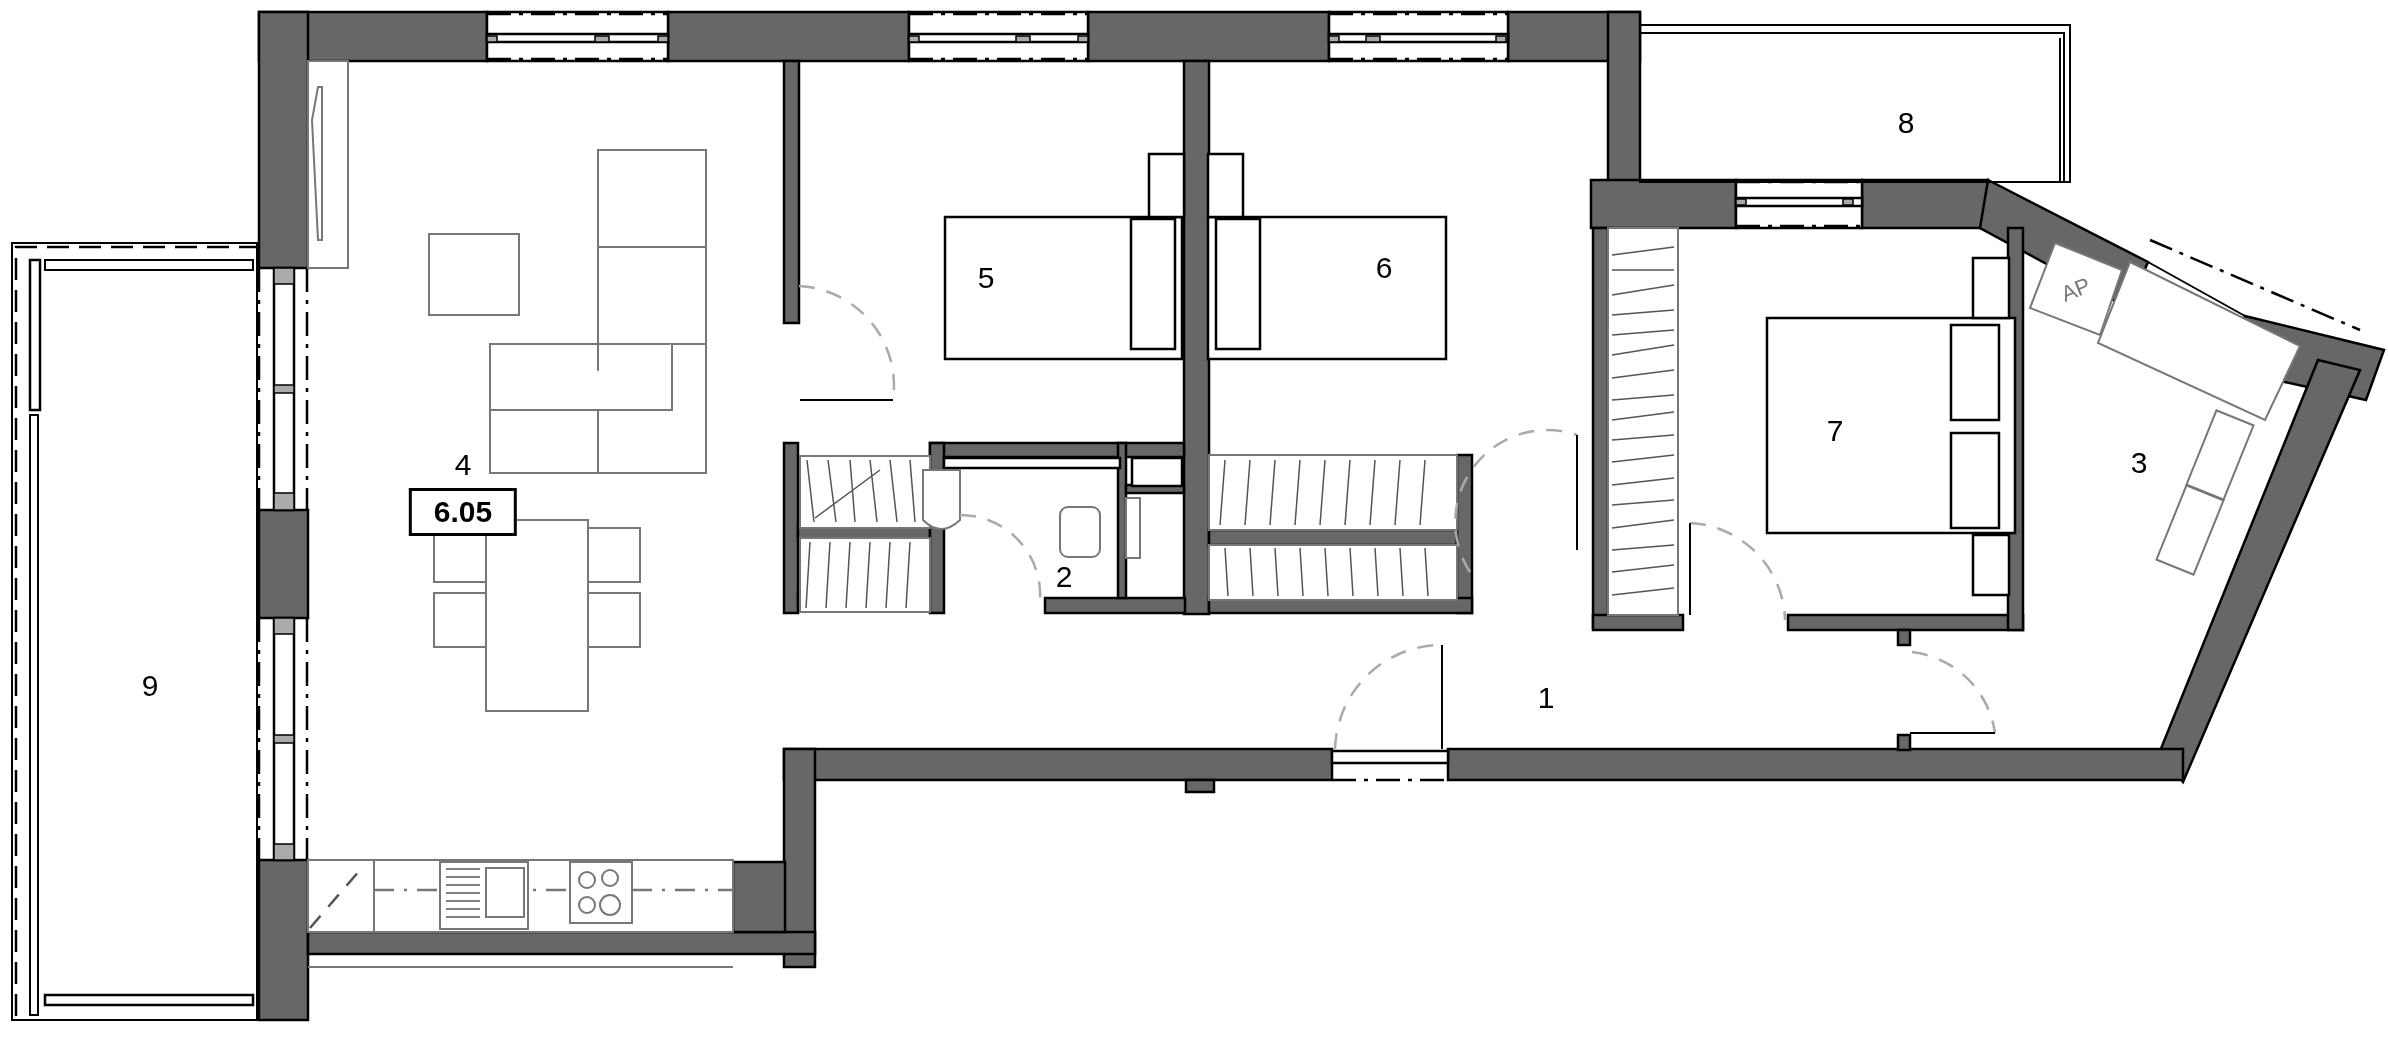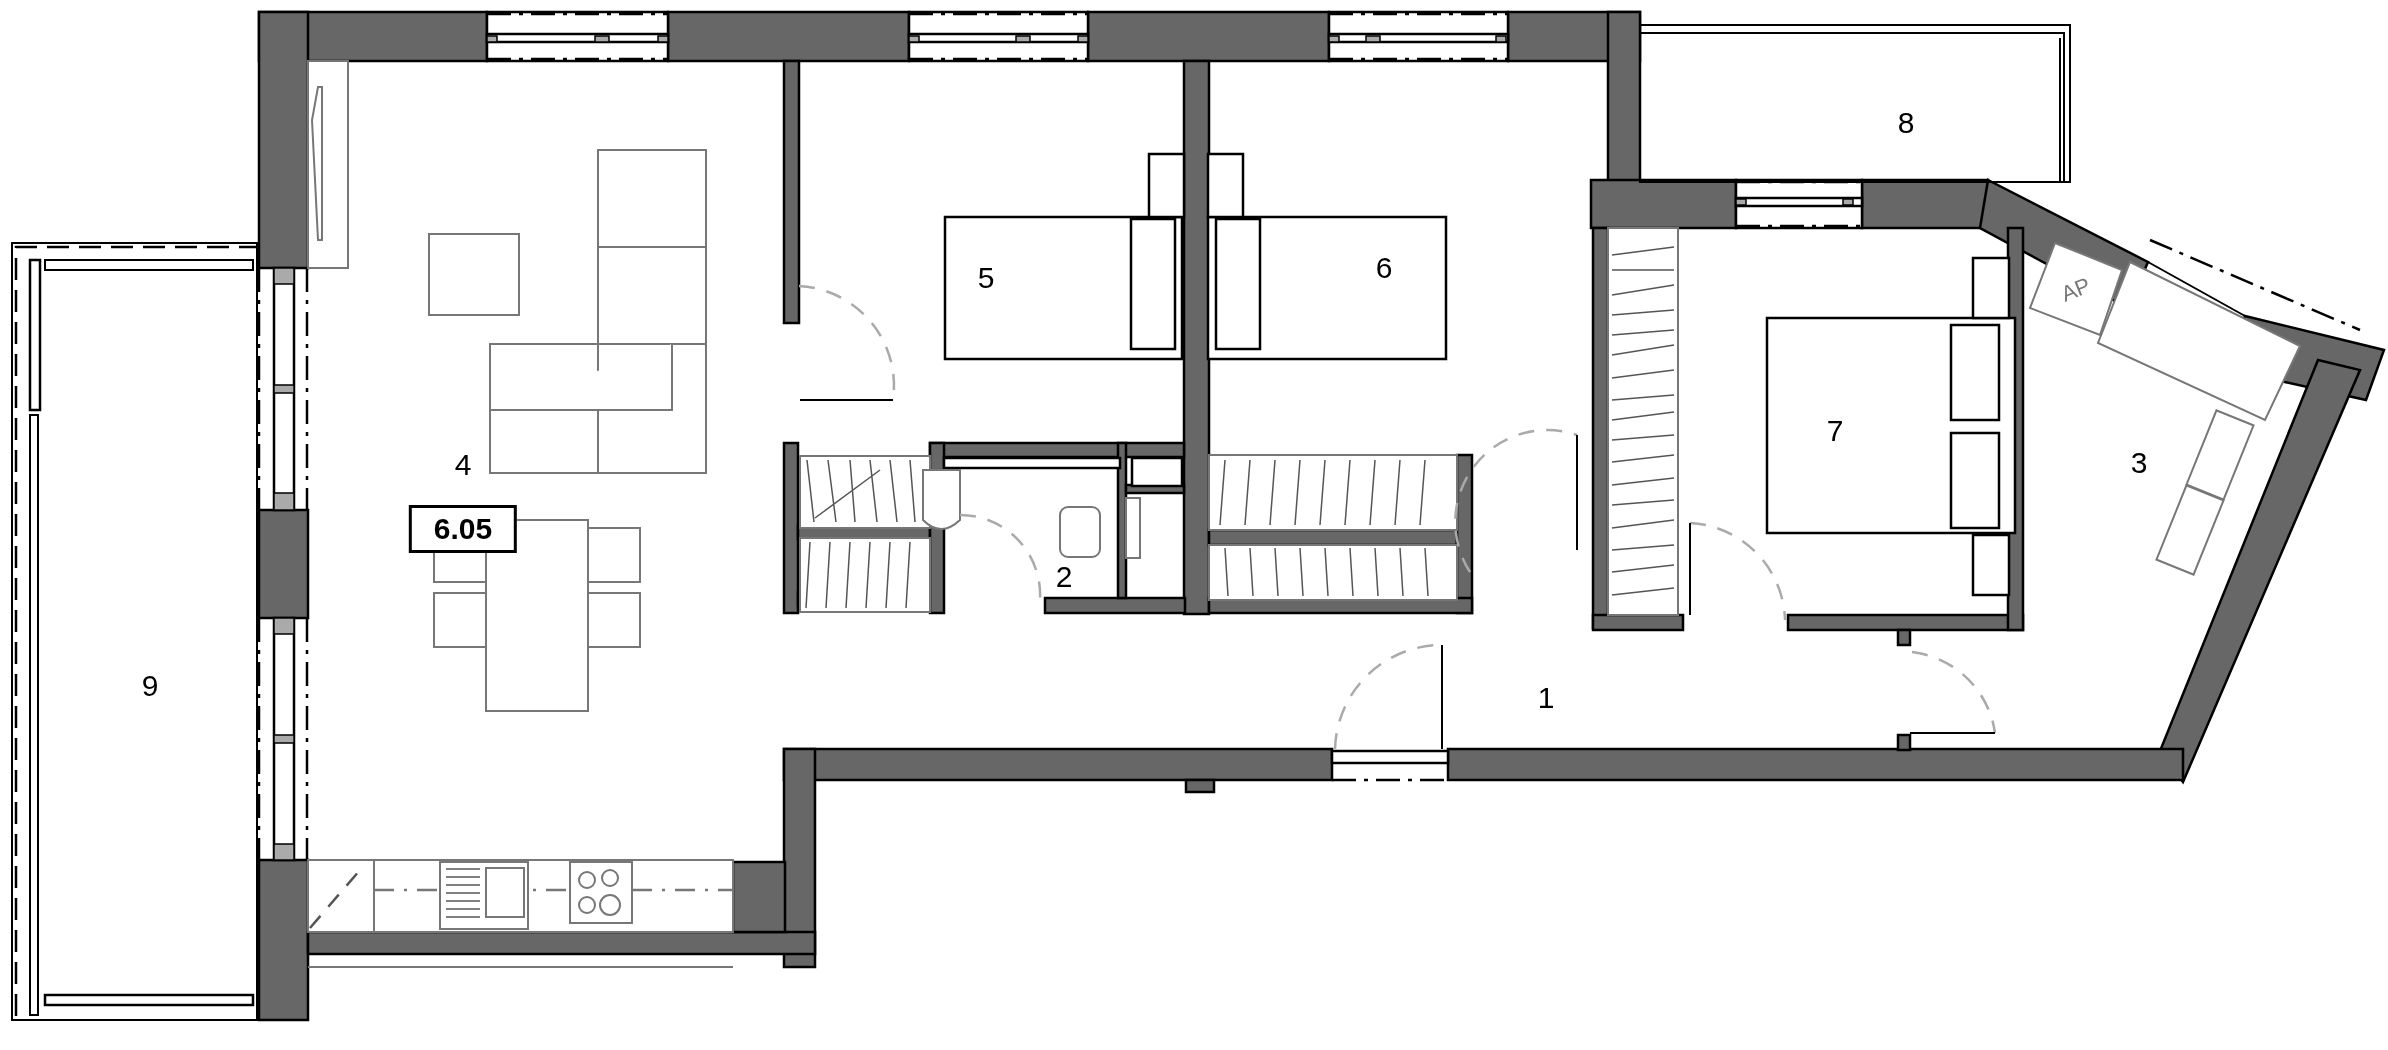--- a/index.html
+++ b/index.html
@@ -9,21 +9,21 @@
     .win { fill: #fff; stroke: #000; stroke-width: 2.5; }
     .winframe { fill: #aaa; stroke: #000; stroke-width: 1.5; }
     .dashdot { fill: none; stroke: #000; stroke-width: 2.5; stroke-dasharray: 24 8 4 8; }
     .dash { fill: none; stroke: #000; stroke-width: 2.5; stroke-dasharray: 22 10; }
     .furn { fill: #fff; stroke: #777; stroke-width: 2; }
     .furnd { fill: #fff; stroke: #000; stroke-width: 2.5; }
     .thin { fill: none; stroke: #000; stroke-width: 2; }
     .arc { fill: none; stroke: #aaa; stroke-width: 2.5; stroke-dasharray: 16 12; }
     .hatch { fill: none; stroke: #555; stroke-width: 1.5; }
     .label { position: absolute; font-family: "Liberation Sans", sans-serif; font-size: 30px; color: #000; transform: translate(-50%, -50%); white-space: nowrap; }
-    .area-box { position: absolute; font-family: "Liberation Sans", sans-serif; font-weight: bold; font-size: 30px; color: #000; border: 3px solid #000; background: #fff; padding: 4px 22px; transform: translate(-50%, -50%); margin-top: 17px; }
+    .area-box { position: absolute; font-family: "Liberation Sans", sans-serif; font-weight: bold; font-size: 30px; color: #000; border: 3px solid #000; background: #fff; padding: 4px 22px; transform: translate(-50%, -50%); }
     .ap { position: absolute; font-family: "Liberation Sans", sans-serif; font-size: 22px; color: #777; transform: translate(-50%, -50%) rotate(-22deg); }
   </style>
 </head>
 <body>
 
 <svg id="plan" viewBox="0 0 2388 1050" xmlns="http://www.w3.org/2000/svg">
 
   <g>
     <rect x="12" y="243" width="245" height="777" class="thin" fill="none"></rect>
     <path d="M16 1016 L16 247 L256 247" class="dash"></path>

